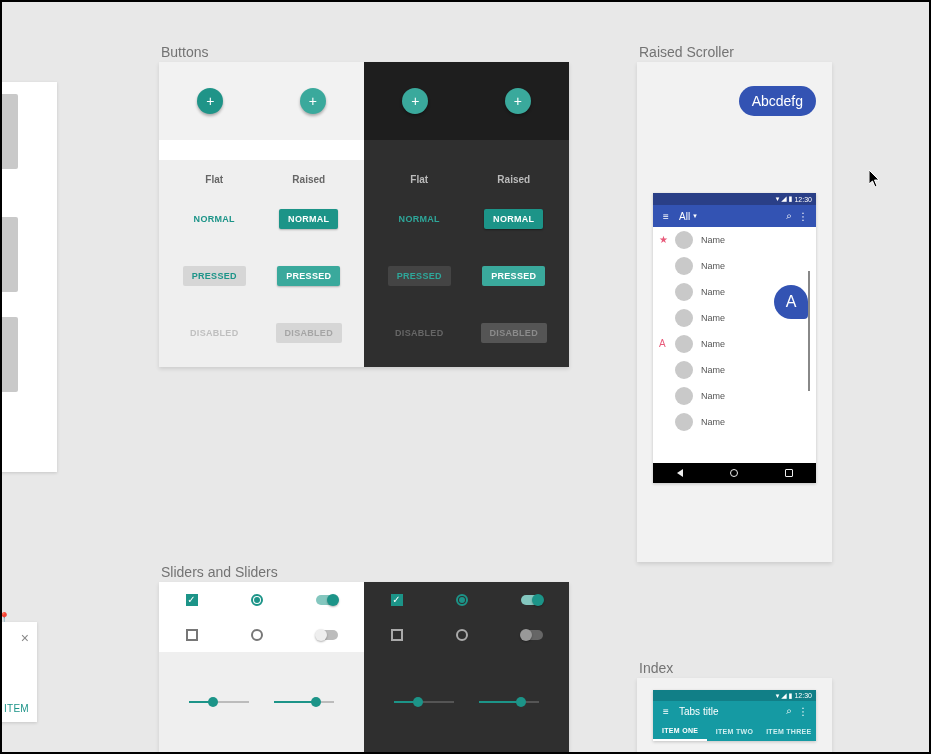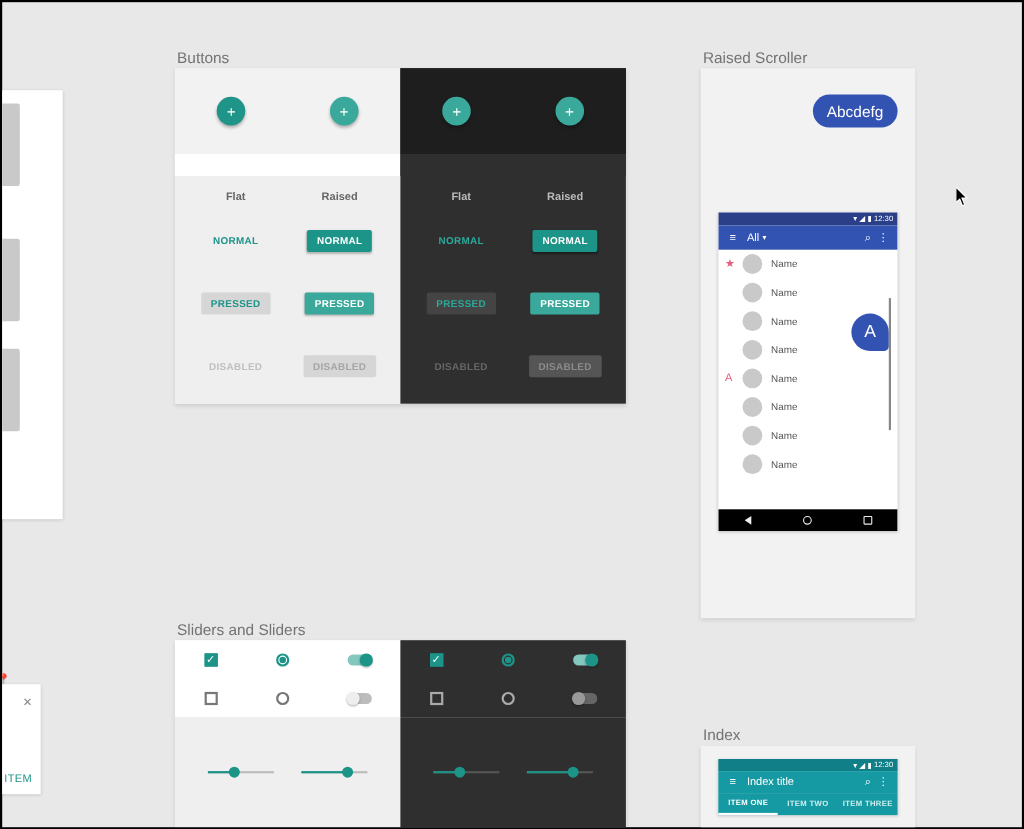--- a/index.html
+++ b/index.html
@@ -370,21 +370,21 @@
   <div class="tabs-panel">
     <div class="tabs-phone">
       <div class="tabs-status">
         <span>▾</span>
         <span>◢</span>
         <span>▮</span>
         <span>12:30</span>
       </div>
       <div class="tabs-appbar">
         <span class="menu-icon">≡</span>
-        <span class="title">Index title</span>
+        <span class="title">Tabs title</span>
         <span class="search-icon">⌕</span>
         <span class="more-icon">⋮</span>
       </div>
       <div class="tabs-row" id="tabs-row">
           <div class="tab active">ITEM ONE</div>
           <div class="tab">ITEM TWO</div>
           <div class="tab">ITEM THREE</div>
         </div>
     </div>
   </div>

